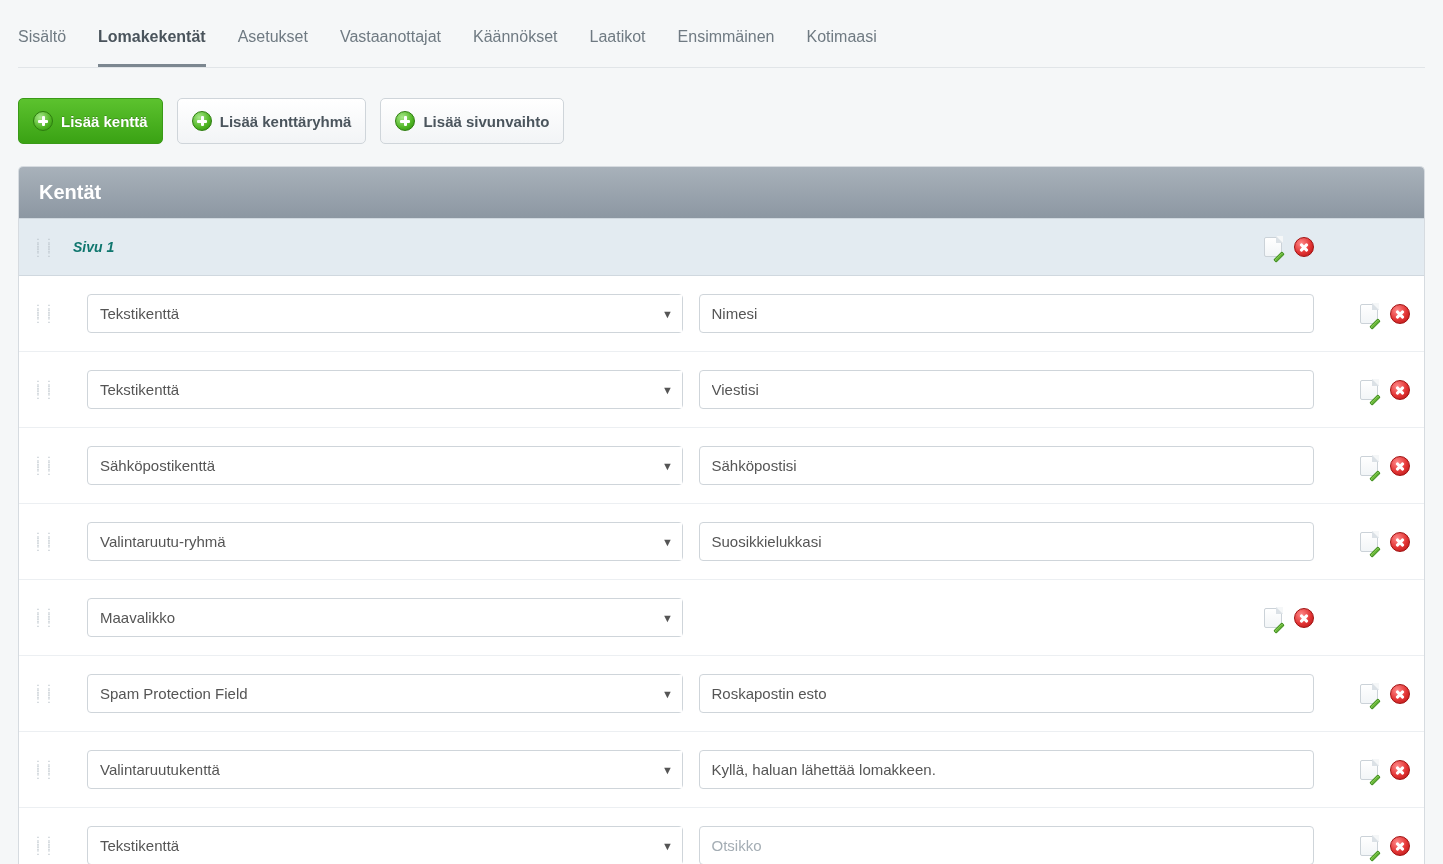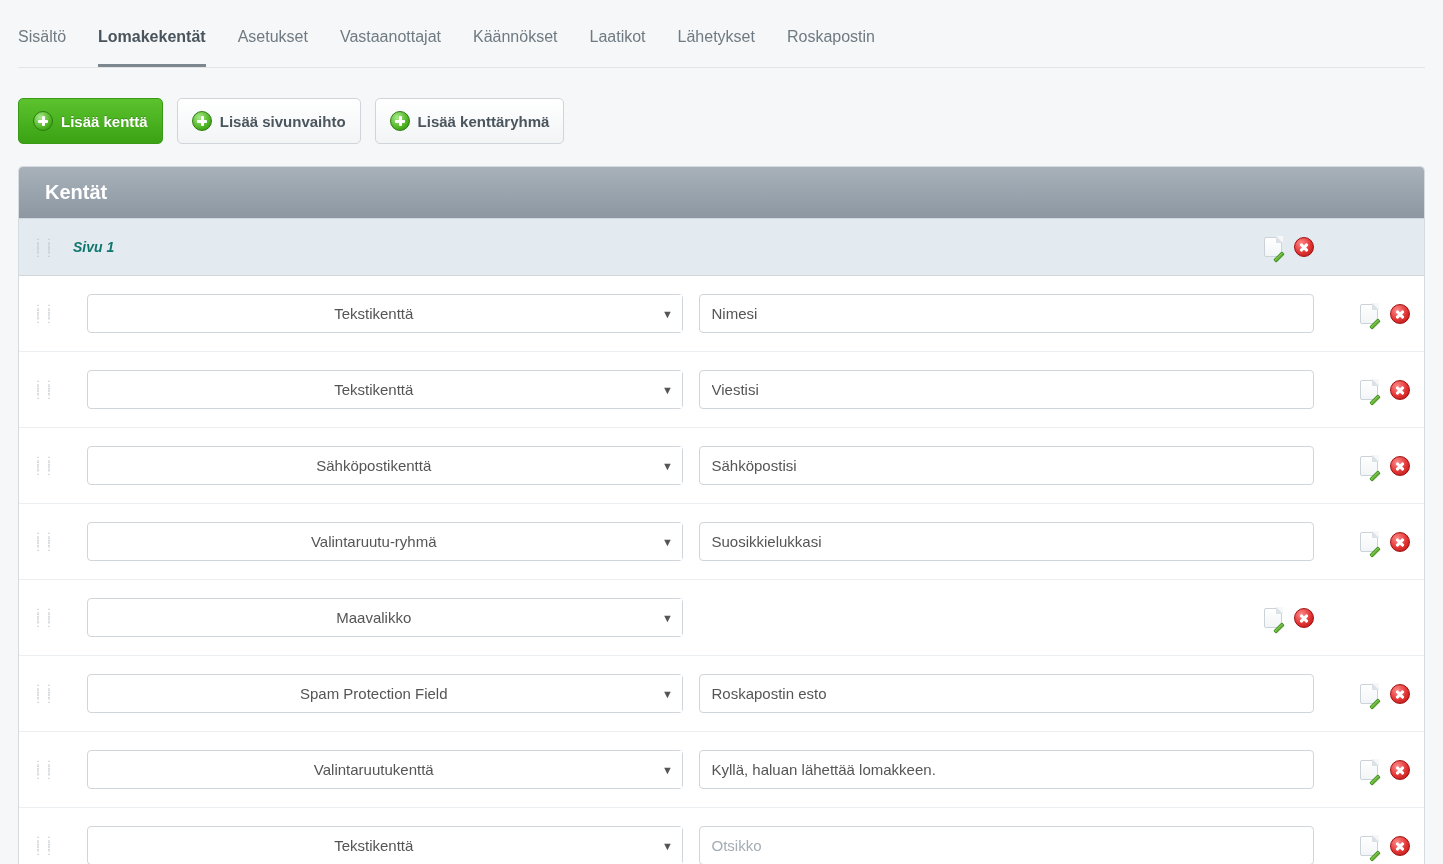--- a/index.html
+++ b/index.html
@@ -73,21 +73,21 @@
     border-radius: 5px 5px 0 0;
     overflow: hidden;
     border: 1px solid #d6dbe0;
     border-bottom: none;
   }
   .panel-header {
     background: linear-gradient(#a8b1ba,#8c97a2);
     color: #fff;
     font-size: 20px;
     font-weight: 700;
-    padding: 14px 26px;
+    padding: 14px 20px;
   }
 
   .page-row {
     background: #e3ebf1;
     border-top: 1px solid #d0d8df;
     border-bottom: 1px solid #d0d8df;
     padding: 18px 14px;
     display: grid;
     grid-template-columns: 18px 1fr 1fr 80px;
     gap: 16px;
@@ -127,21 +127,20 @@
     border-radius: 4px;
     background: #fff;
   }
   .text-input::placeholder { color: #a4adb4; }
   .select {
     position: relative;
     background: #fff;
     appearance: none;
     -webkit-appearance: none;
     padding-right: 34px;
-    text-align: center;
   }
   .select-wrap { position: relative; }
   .select-caret {
     position: absolute;
     right: 1px; top: 1px; bottom: 1px;
     width: 28px;
     display: flex;
     align-items: center;
     justify-content: center;
     pointer-events: none;
@@ -204,36 +203,36 @@
 
 <div class="container">
 
   <div class="tabs" id="tabs">
       <div class="tab">Sisältö</div>
       <div class="tab active">Lomakekentät</div>
       <div class="tab">Asetukset</div>
       <div class="tab">Vastaanottajat</div>
       <div class="tab">Käännökset</div>
       <div class="tab">Laatikot</div>
-      <div class="tab">Lähetykset</div>
-      <div class="tab">Roskapostin</div>
+      <div class="tab">Ensimmäinen</div>
+      <div class="tab">Kotimaasi</div>
     </div>
 
   <div class="toolbar">
     <button class="btn btn-primary">
       <span class="plus-icon"></span>
       <span>Lisää kenttä</span>
     </button>
     <button class="btn">
       <span class="plus-icon"></span>
-      <span>Lisää sivunvaihto</span>
+      <span>Lisää kenttäryhmä</span>
     </button>
     <button class="btn">
       <span class="plus-icon"></span>
-      <span>Lisää kenttäryhmä</span>
+      <span>Lisää sivunvaihto</span>
     </button>
   </div>
 
   <div class="panel">
     <div class="panel-header">Kentät</div>
 
     <div class="page-row">
       <div class="drag-handle">
           <span>⋮⋮</span>
           <span>⋮⋮</span>

